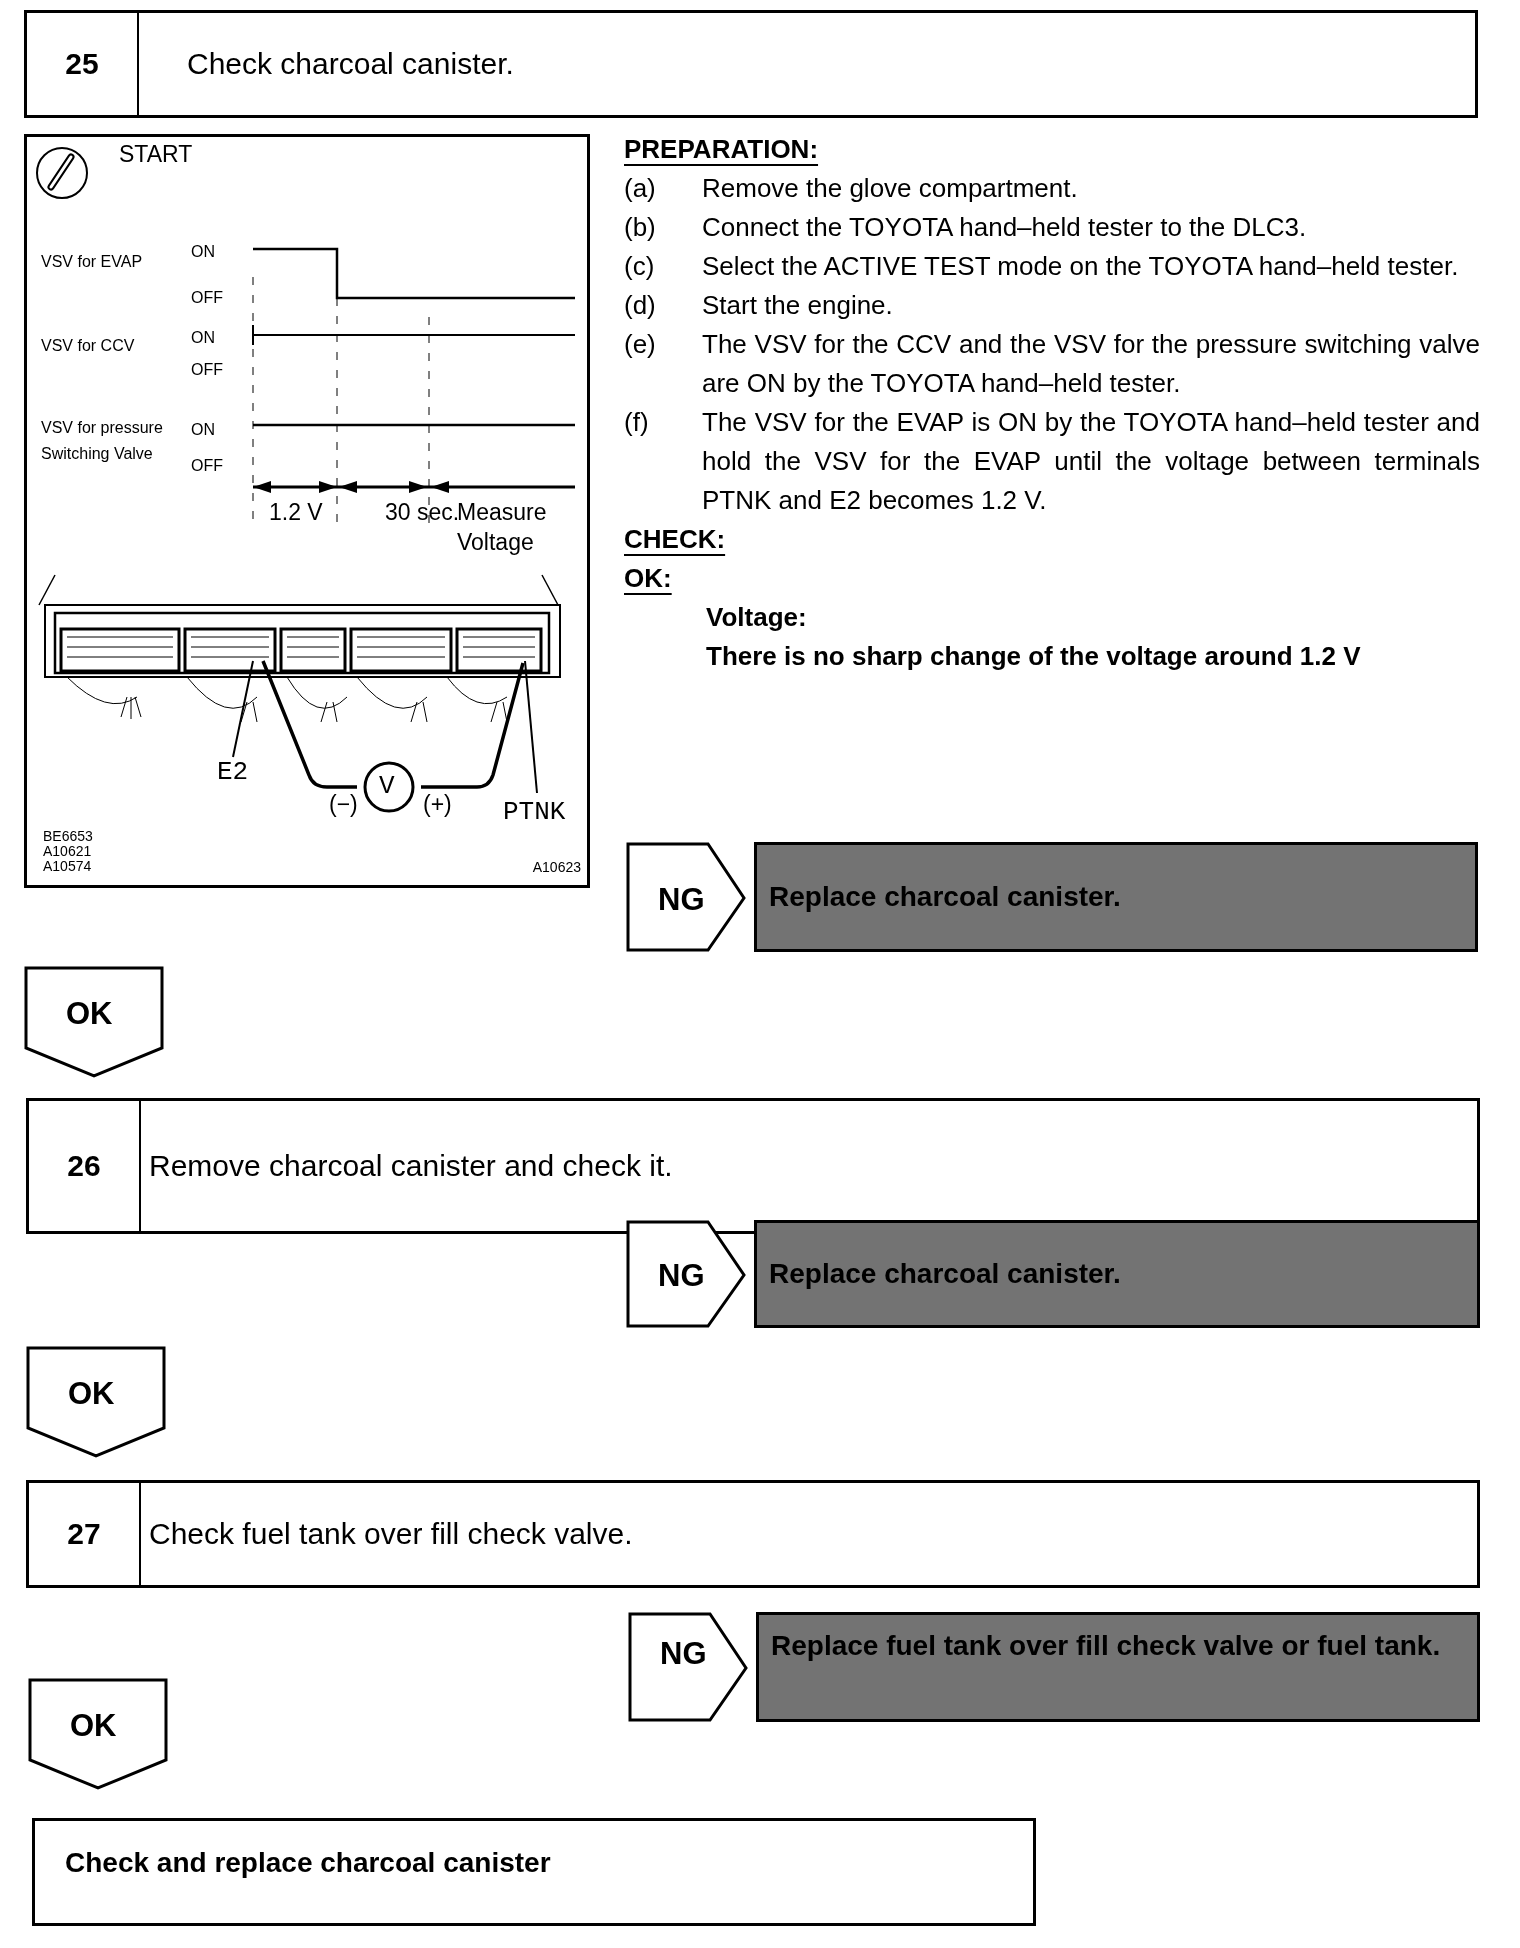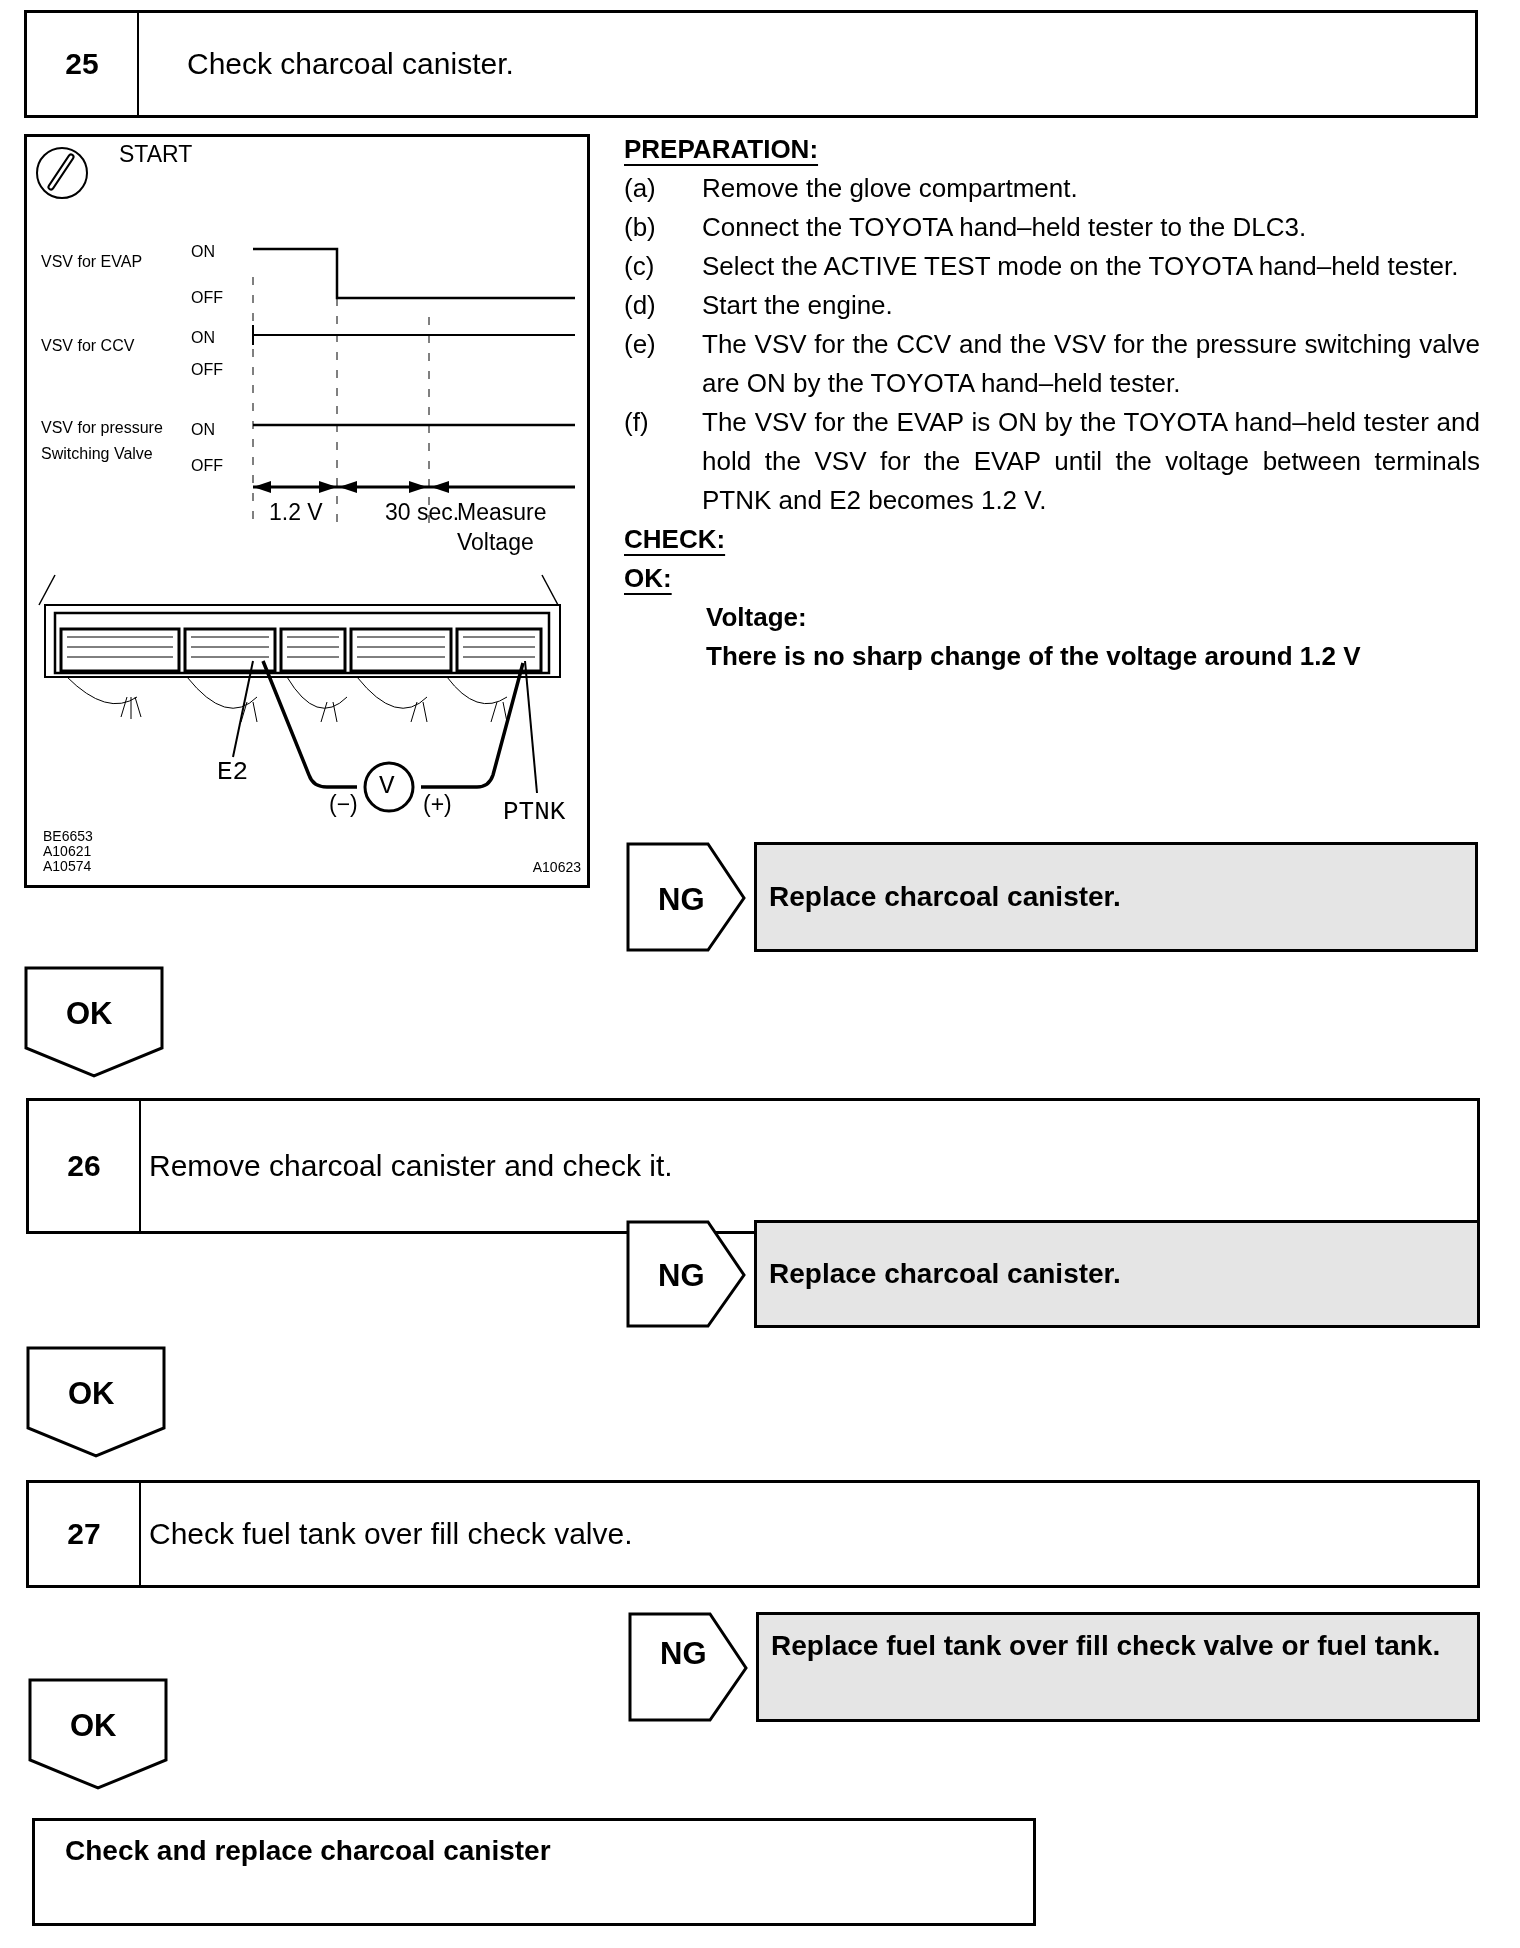--- a/index.html
+++ b/index.html
@@ -16,25 +16,25 @@
   .fig-text.xl { font-size:26px;font-family:Liberation Mono, monospace; }
   .right { position:absolute; left:624px; top:130px; width:856px; font-size:26px; line-height:39px; }
   .hdr { font-weight:bold; text-decoration:underline; text-underline-offset:6px; }
   .item { display:flex; }
   .item .lbl { width:78px; flex:none; }
   .item .txt { flex:1; text-align:justify; }
   .para { text-align:justify; }
   .spec { padding-left:82px; font-weight:bold; }
   .ng-tag { position:absolute; }
   .ng-box { position:absolute; border:3px solid #000; box-sizing:border-box; font-weight:bold; font-size:28px;
-            display:flex; align-items:center; padding-left:12px; background:#e5e5e5; }
+            display:flex; align-items:center; padding-left:12px; background:#737373; }
   .ok-tag { position:absolute; }
   .tag-label { position:absolute; font-weight:bold; font-size:31px; }
   .final-box { position:absolute; left:32px; top:1818px; width:1004px; height:108px; border:3px solid #000; box-sizing:border-box;
-               font-weight:bold; font-size:28px; padding:14px 0 0 30px; }
+               font-weight:bold; font-size:28px; padding:26px 0 0 30px; }
 </style>
 </head>
 <body>
 
 <div class="stepbox" style="left:24px;top:10px;width:1454px;height:108px;gap:40px;">
   <div class="stepnum">25</div>
   <div class="steptitle">Check charcoal canister.</div>
 </div>
 
 <div class="figure">

